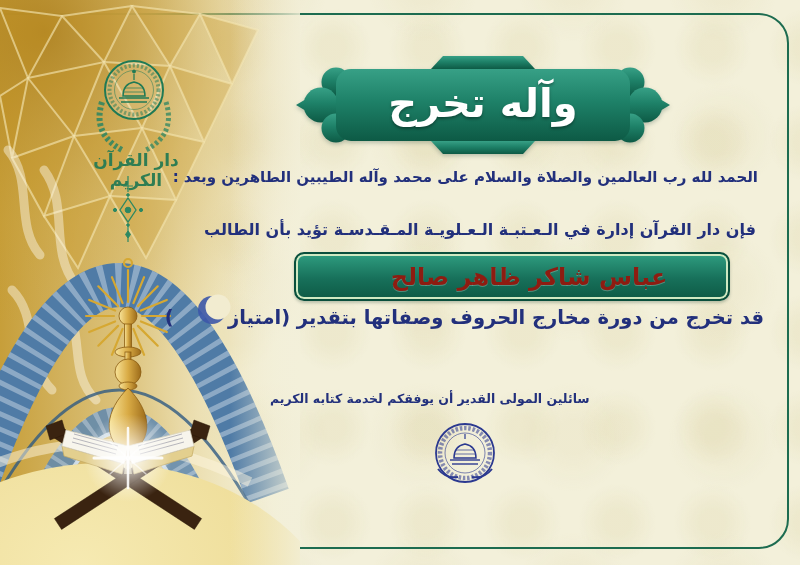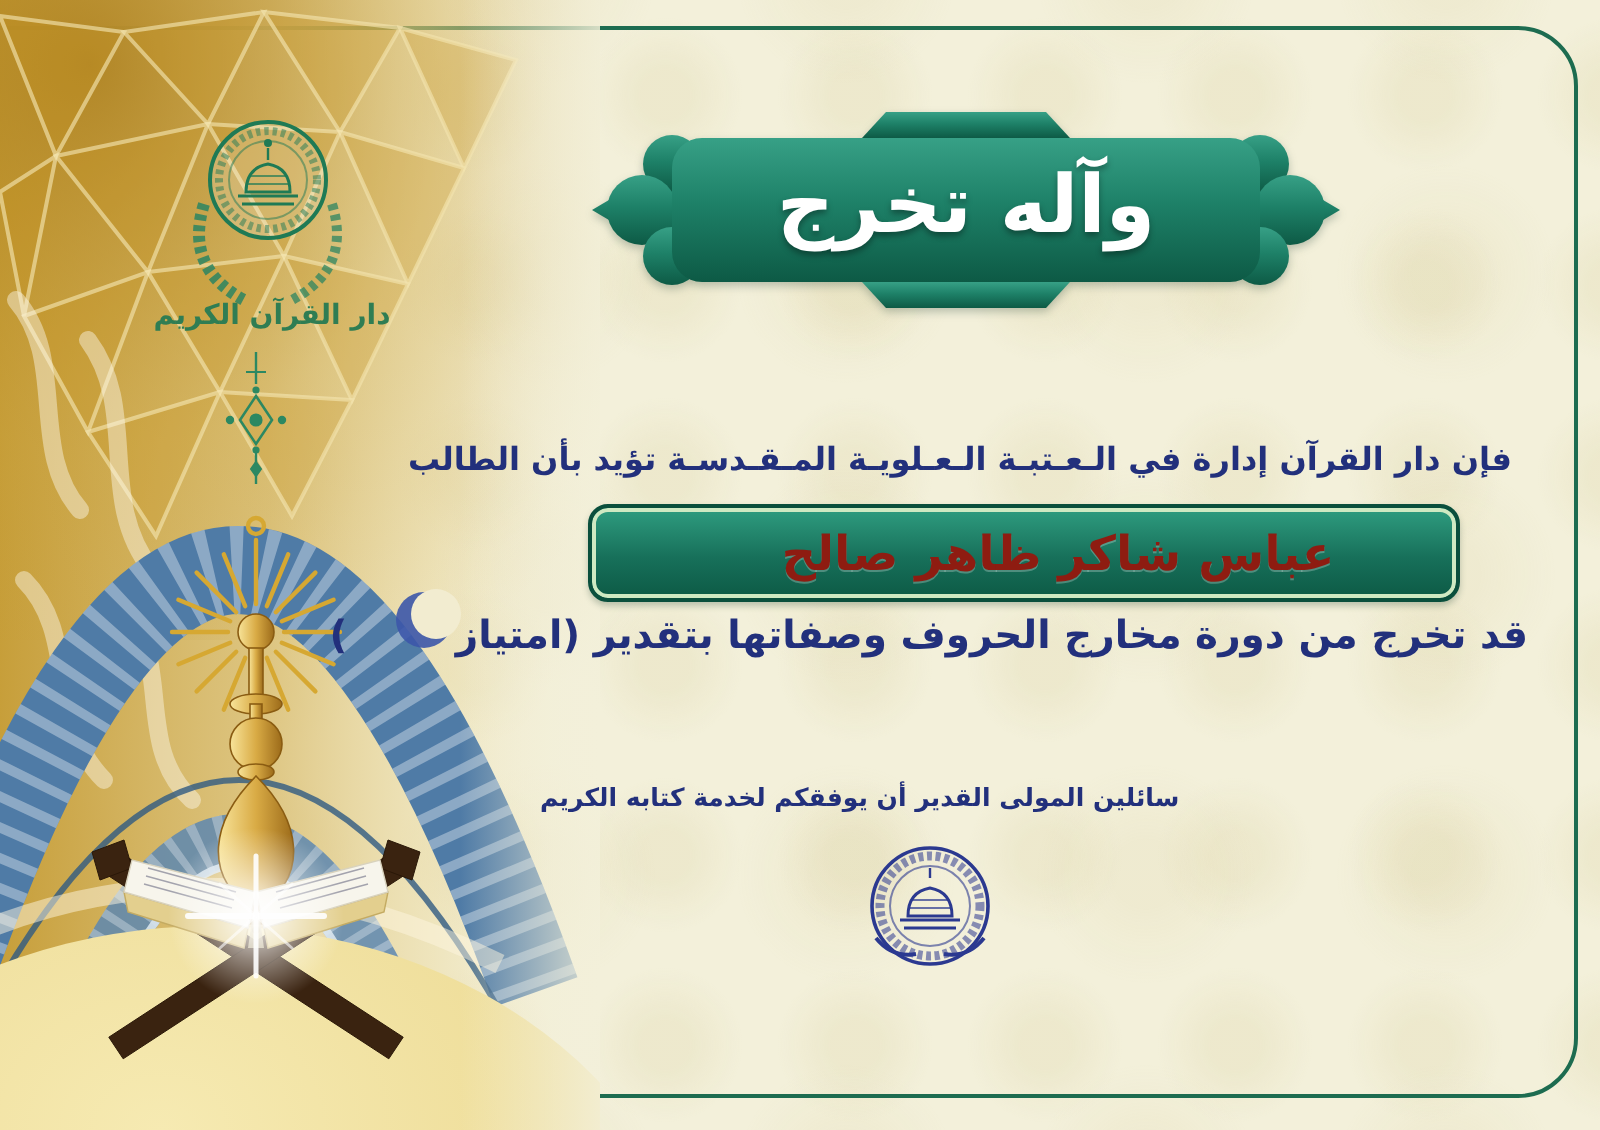--- a/index.html
+++ b/index.html
@@ -14,21 +14,21 @@
     font-family:"DejaVu Sans",sans-serif;
   }
   .border-frame{
     position:absolute;left:-34px;top:13px;right:11px;bottom:16px;
     border:2px solid #1d6c50;border-radius:30px;z-index:1;
   }
   .artwork{position:absolute;left:0;top:0;z-index:2;}
   .emblem{position:absolute;left:86px;top:54px;z-index:3;}
   .logo-caption{
     position:absolute;left:68px;top:150px;width:136px;z-index:3;
-    text-align:center;color:#2f7d53;font-weight:bold;font-size:14px;direction:rtl;
+    text-align:center;color:#2f7d53;font-weight:bold;font-size:17px;direction:rtl;
   }
   .divider{position:absolute;left:110px;top:176px;z-index:3;}
   .banner{position:absolute;left:292px;top:52px;width:382px;height:106px;z-index:3;}
   .banner svg{position:absolute;left:0;top:0;filter:drop-shadow(0 2px 2px rgba(50,80,65,.3));}
   .banner-title{
     position:absolute;inset:0;display:flex;align-items:center;justify-content:center;
     color:#ffffff;font-size:40px;font-weight:bold;direction:rtl;padding-bottom:4px;
     text-shadow:0 2px 3px rgba(0,0,0,.35);
   }
   .line{position:absolute;z-index:3;direction:rtl;white-space:nowrap;font-weight:bold;color:#22307c;}
@@ -264,20 +264,21 @@
         <circle cx="44" cy="76" r="14.5"></circle>
         <circle cx="338" cy="30" r="14.5"></circle>
         <circle cx="353" cy="53" r="17.5"></circle>
         <circle cx="338" cy="76" r="14.5"></circle>
         <rect x="44" y="17" width="294" height="72" rx="15"></rect>
       </g>
     </svg>
     <div class="banner-title">وآله تخرج</div>
   </div>
 
+  <div class="line line1">الحمد لله رب العالمين والصلاة والسلام على محمد وآله الطيبين الطاهرين وبعد :</div>
   <div class="line line2">فإن دار القرآن إدارة  في الـعـتبـة الـعـلويـة المـقـدسـة تؤيد بأن الطالب</div>
 
   <div class="name-badge">
     <span>عباس شاكر ظاهر صالح</span>
   </div>
 
   <div class="line line3">قد تخرج من دورة مخارج الحروف وصفاتها  بتقدير (امتياز&nbsp;&nbsp;&nbsp;&nbsp;&nbsp;&nbsp;&nbsp;&nbsp;)</div>
 
 
   <div class="line line5">سائلين المولى القدير أن يوفقكم لخدمة كتابه الكريم</div>

